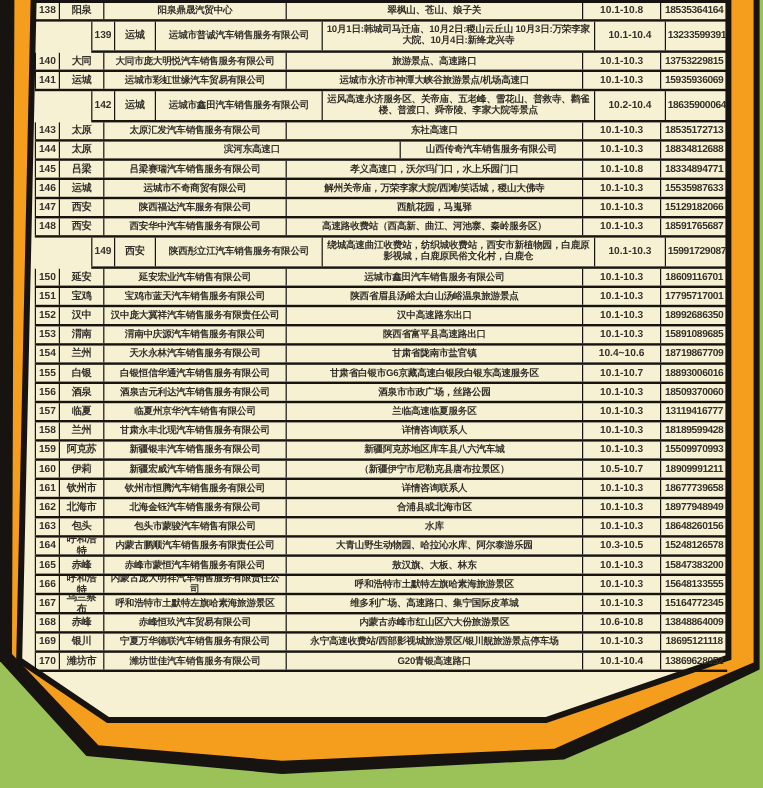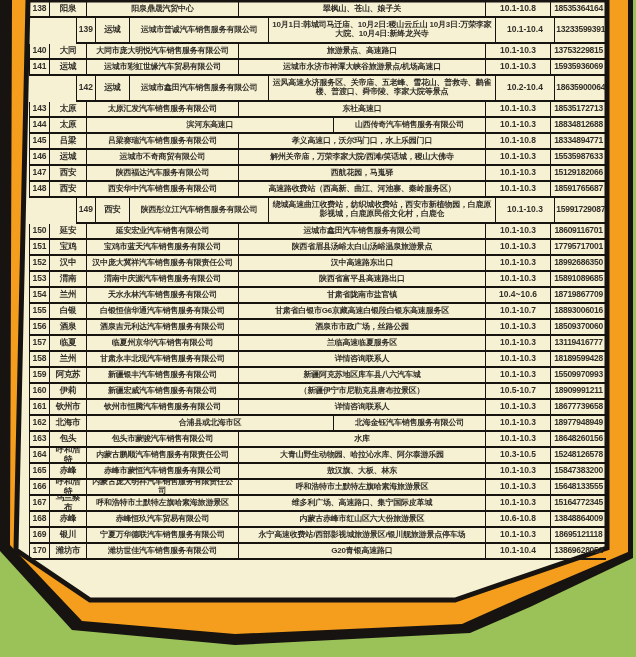--- a/index.html
+++ b/index.html
@@ -247,22 +247,22 @@
       <div class="td c-no">161</div>
       <div class="td c-city">钦州市</div>
       <div class="td c-company">钦州市恒腾汽车销售服务有限公司</div>
       <div class="td c-location">详情咨询联系人</div>
       <div class="td c-date">10.1-10.3</div>
       <div class="td c-phone">18677739658</div>
     </div>
       <div class="tr">
       <div class="td c-no">162</div>
       <div class="td c-city">北海市</div>
+      <div class="td c-company">北海金钰汽车销售服务有限公司</div>
       <div class="td c-location">合浦县或北海市区</div>
-      <div class="td c-company">北海金钰汽车销售服务有限公司</div>
       <div class="td c-date">10.1-10.3</div>
       <div class="td c-phone">18977948949</div>
     </div>
       <div class="tr">
       <div class="td c-no">163</div>
       <div class="td c-city">包头</div>
       <div class="td c-company">包头市蒙骏汽车销售有限公司</div>
       <div class="td c-location">水库</div>
       <div class="td c-date">10.1-10.3</div>
       <div class="td c-phone">18648260156</div>

